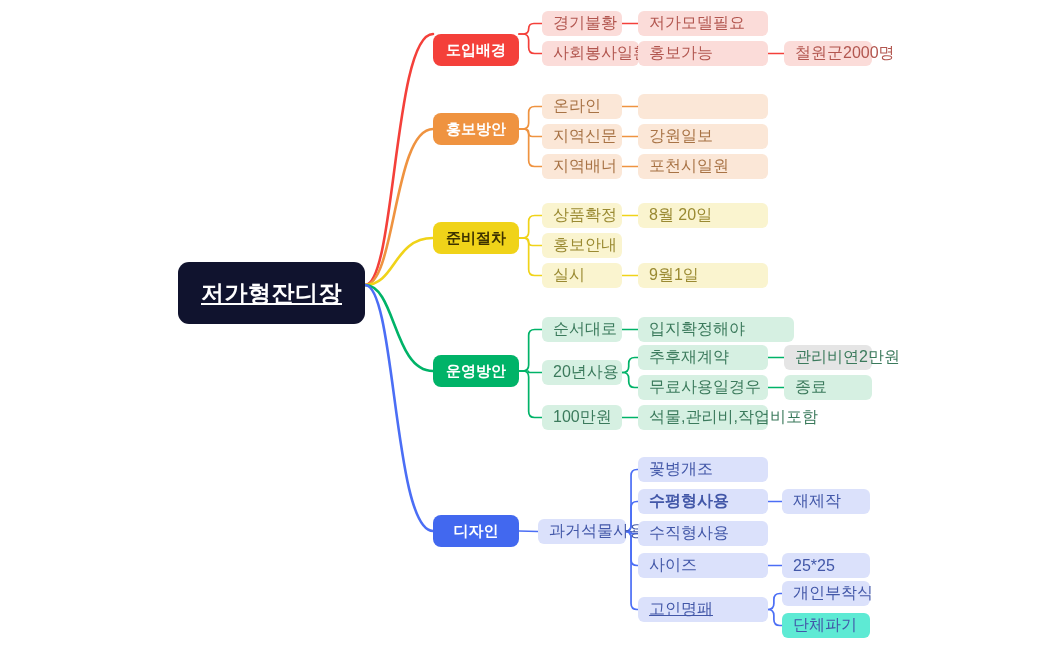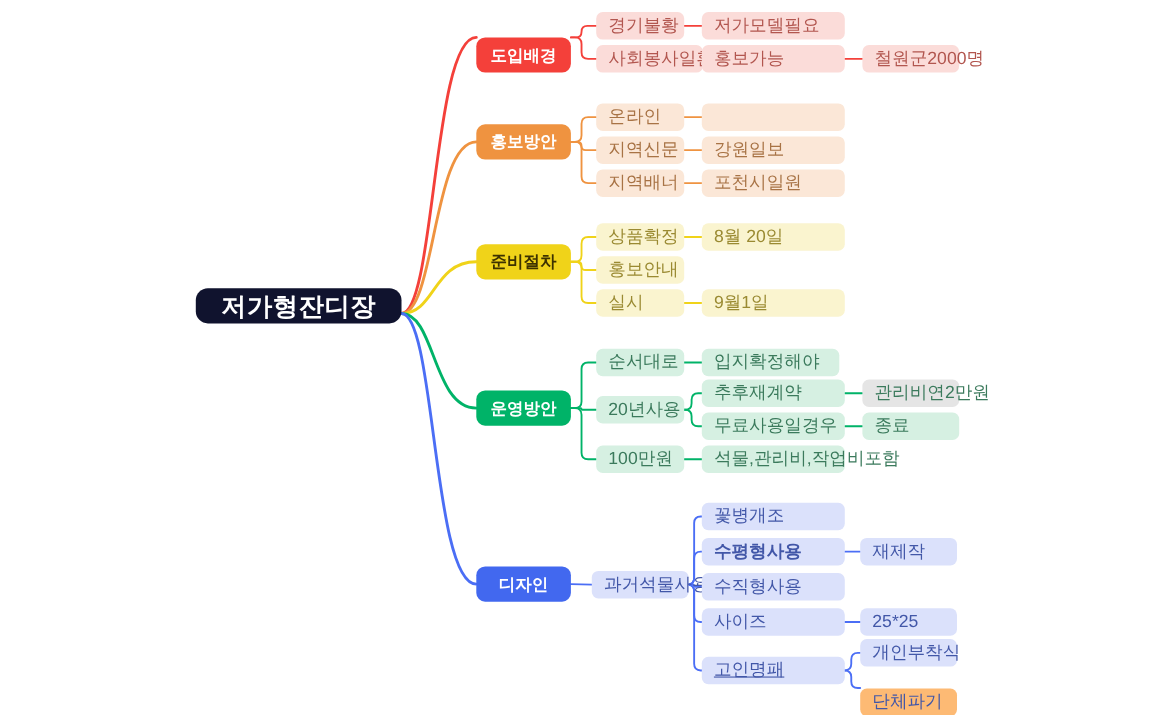--- a/index.html
+++ b/index.html
@@ -91,21 +91,21 @@
       <path d="M 626 531.5 L 625.04 531.5 Q 631.04 531.5 631.04 525.5 L 631.04 507.5 Q 631.04 501.5 637.04 501.5 L 638 501.5" fill="none" stroke="#4b6ef5" stroke-width="1.7" stroke-linecap="round" stroke-linejoin="round"></path>
       <path d="M 626 531.5 L 630.04 531.5 Q 631.04 531.5 631.04 532.5 L 631.04 532.5 Q 631.04 533.5 632.04 533.5 L 638 533.5" fill="none" stroke="#4b6ef5" stroke-width="1.7" stroke-linecap="round" stroke-linejoin="round"></path>
       <path d="M 626 531.5 L 625.04 531.5 Q 631.04 531.5 631.04 537.5 L 631.04 559.5 Q 631.04 565.5 637.04 565.5 L 638 565.5" fill="none" stroke="#4b6ef5" stroke-width="1.7" stroke-linecap="round" stroke-linejoin="round"></path>
       <path d="M 626 531.5 L 625.04 531.5 Q 631.04 531.5 631.04 537.5 L 631.04 603.5 Q 631.04 609.5 637.04 609.5 L 638 609.5" fill="none" stroke="#4b6ef5" stroke-width="1.7" stroke-linecap="round" stroke-linejoin="round"></path>
       <path d="M 768 501.5 L 782 501.5" fill="none" stroke="#4b6ef5" stroke-width="1.7" stroke-linecap="round" stroke-linejoin="round"></path>
       <path d="M 768 565.5 L 782 565.5" fill="none" stroke="#4b6ef5" stroke-width="1.7" stroke-linecap="round" stroke-linejoin="round"></path>
       <path d="M 768 609.5 L 767.88 609.5 Q 773.88 609.5 773.88 603.5 L 773.88 599.5 Q 773.88 593.5 779.88 593.5 L 782 593.5" fill="none" stroke="#4b6ef5" stroke-width="1.7" stroke-linecap="round" stroke-linejoin="round"></path>
       <path d="M 768 609.5 L 767.88 609.5 Q 773.88 609.5 773.88 615.5 L 773.88 619.5 Q 773.88 625.5 779.88 625.5 L 782 625.5" fill="none" stroke="#4b6ef5" stroke-width="1.7" stroke-linecap="round" stroke-linejoin="round"></path>
     </svg>
   <div id="nodes">
-      <div class="node n-root" style="left: 178px; top: 262px; width: 187px; height: 32px; background: rgb(16, 19, 46); color: rgb(255, 255, 255);">저가형잔디장</div>
+      <div class="node n-root" style="left: 178px; top: 262px; width: 187px; height: 62px; background: rgb(16, 19, 46); color: rgb(255, 255, 255); text-decoration: underline;">저가형잔디장</div>
       <div class="node n-l1" style="left: 433px; top: 18px; background: rgb(244, 64, 58); color: rgb(255, 255, 255); margin-top: 16px;">도입배경</div>
       <div class="node n-l1" style="left: 433px; top: 113px; background: rgb(239, 147, 64); color: rgb(255, 255, 255);">홍보방안</div>
       <div class="node n-l1" style="left: 433px; top: 222px; background: rgb(240, 211, 25); color: rgb(61, 50, 0);">준비절차</div>
       <div class="node n-l1" style="left: 433px; top: 355px; background: rgb(0, 179, 104); color: rgb(255, 255, 255);">운영방안</div>
       <div class="node n-l1" style="left: 433px; top: 515px; background: rgb(66, 104, 239); color: rgb(255, 255, 255);">디자인</div>
       <div class="node n-l2" style="left: 542px; top: 11px; width: 80px; height: 25px; background: rgb(251, 220, 217); color: rgb(178, 86, 79);">경기불황</div>
       <div class="node n-l3" style="left: 638px; top: 11px; width: 130px; height: 25px; background: rgb(251, 220, 217); color: rgb(178, 86, 79);">저가모델필요</div>
       <div class="node n-l2" style="left: 542px; top: 41px; width: 97px; height: 25px; background: rgb(251, 220, 217); color: rgb(178, 86, 79);">사회봉사일환</div>
       <div class="node n-l3" style="left: 638px; top: 41px; width: 130px; height: 25px; background: rgb(251, 220, 217); color: rgb(178, 86, 79);">홍보가능</div>
       <div class="node n-l4" style="left: 784px; top: 41px; width: 88px; height: 25px; background: rgb(251, 220, 217); color: rgb(178, 86, 79);">철원군2000명</div>
@@ -114,32 +114,32 @@
       <div class="node n-l2" style="left: 542px; top: 124px; width: 80px; height: 25px; background: rgb(251, 231, 215); color: rgb(168, 115, 69);">지역신문</div>
       <div class="node n-l3" style="left: 638px; top: 124px; width: 130px; height: 25px; background: rgb(251, 231, 215); color: rgb(168, 115, 69);">강원일보</div>
       <div class="node n-l2" style="left: 542px; top: 154px; width: 80px; height: 25px; background: rgb(251, 231, 215); color: rgb(168, 115, 69);">지역배너</div>
       <div class="node n-l3" style="left: 638px; top: 154px; width: 130px; height: 25px; background: rgb(251, 231, 215); color: rgb(168, 115, 69);">포천시일원</div>
       <div class="node n-l2" style="left: 542px; top: 203px; width: 80px; height: 25px; background: rgb(250, 244, 207); color: rgb(154, 138, 50);">상품확정</div>
       <div class="node n-l3" style="left: 638px; top: 203px; width: 130px; height: 25px; background: rgb(250, 244, 207); color: rgb(154, 138, 50);">8월 20일</div>
       <div class="node n-l2" style="left: 542px; top: 233px; width: 80px; height: 25px; background: rgb(250, 244, 207); color: rgb(154, 138, 50);">홍보안내</div>
       <div class="node n-l2" style="left: 542px; top: 263px; width: 80px; height: 25px; background: rgb(250, 244, 207); color: rgb(154, 138, 50);">실시</div>
       <div class="node n-l3" style="left: 638px; top: 263px; width: 130px; height: 25px; background: rgb(250, 244, 207); color: rgb(154, 138, 50);">9월1일</div>
       <div class="node n-l2" style="left: 542px; top: 317px; width: 80px; height: 25px; background: rgb(214, 240, 226); color: rgb(59, 122, 92);">순서대로</div>
-      <div class="node n-l3" style="left: 638px; top: 317px; width: 125px; height: 25px; background: rgb(214, 240, 226); color: rgb(59, 122, 92);">입지확정해야</div>
+      <div class="node n-l3" style="left: 638px; top: 317px; width: 156px; height: 25px; background: rgb(214, 240, 226); color: rgb(59, 122, 92);">입지확정해야</div>
       <div class="node n-l2" style="left: 542px; top: 360px; width: 80px; height: 25px; background: rgb(214, 240, 226); color: rgb(59, 122, 92);">20년사용</div>
       <div class="node n-l3" style="left: 638px; top: 345px; width: 130px; height: 25px; background: rgb(214, 240, 226); color: rgb(59, 122, 92);">추후재계약</div>
       <div class="node n-l4" style="left: 784px; top: 345px; width: 88px; height: 25px; background: #e5e5e5; color: rgb(59, 122, 92);">관리비연2만원</div>
       <div class="node n-l3" style="left: 638px; top: 375px; width: 130px; height: 25px; background: rgb(214, 240, 226); color: rgb(59, 122, 92);">무료사용일경우</div>
       <div class="node n-l4" style="left: 784px; top: 375px; width: 88px; height: 25px; background: rgb(214, 240, 226); color: rgb(59, 122, 92);">종료</div>
       <div class="node n-l2" style="left: 542px; top: 405px; width: 80px; height: 25px; background: rgb(214, 240, 226); color: rgb(59, 122, 92);">100만원</div>
       <div class="node n-l3" style="left: 638px; top: 405px; width: 130px; height: 25px; background: rgb(214, 240, 226); color: rgb(59, 122, 92);">석물,관리비,작업비포함</div>
       <div class="node n-l2" style="left: 538px; top: 519px; width: 88px; height: 25px; background: rgb(219, 225, 251); color: rgb(66, 87, 168);">과거석물사용</div>
       <div class="node n-l3" style="left: 638px; top: 457px; width: 130px; height: 25px; background: rgb(219, 225, 251); color: rgb(66, 87, 168);">꽃병개조</div>
       <div class="node n-l3" style="left: 638px; top: 489px; width: 130px; height: 25px; background: rgb(219, 225, 251); color: rgb(66, 87, 168); font-weight: bold;">수평형사용</div>
       <div class="node n-l4" style="left: 782px; top: 489px; width: 88px; height: 25px; background: rgb(219, 225, 251); color: rgb(66, 87, 168);">재제작</div>
       <div class="node n-l3" style="left: 638px; top: 521px; width: 130px; height: 25px; background: rgb(219, 225, 251); color: rgb(66, 87, 168);">수직형사용</div>
       <div class="node n-l3" style="left: 638px; top: 553px; width: 130px; height: 25px; background: rgb(219, 225, 251); color: rgb(66, 87, 168);">사이즈</div>
       <div class="node n-l4" style="left: 782px; top: 553px; width: 88px; height: 25px; background: rgb(219, 225, 251); color: rgb(66, 87, 168);">25*25</div>
       <div class="node n-l3" style="left: 638px; top: 597px; width: 130px; height: 25px; background: rgb(219, 225, 251); color: rgb(66, 87, 168); text-decoration: underline;">고인명패</div>
       <div class="node n-l4" style="left: 782px; top: 581px; width: 88px; height: 25px; background: rgb(219, 225, 251); color: rgb(66, 87, 168);">개인부착식</div>
-      <div class="node n-l4" style="left: 782px; top: 626px; width: 88px; height: 25px; background: #fdba74; color: rgb(66, 87, 168);">단체파기</div>
+      <div class="node n-l4" style="left: 782px; top: 613px; width: 88px; height: 25px; background: #5eead4; color: rgb(66, 87, 168);">단체파기</div>
     </div>
 </div>
 
 </body></html>

